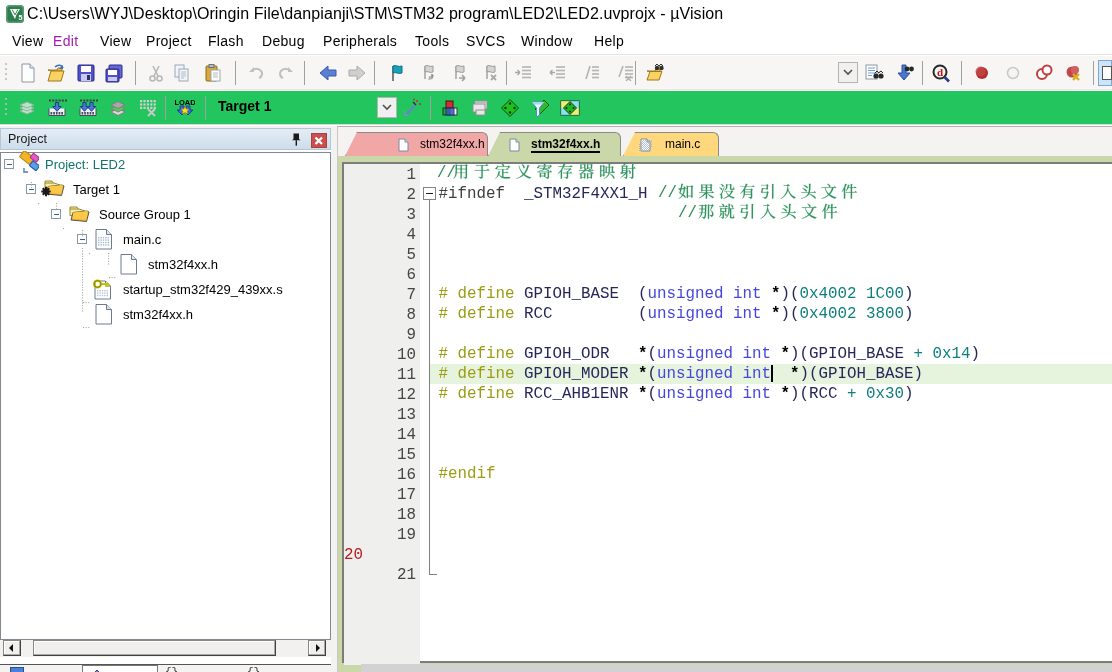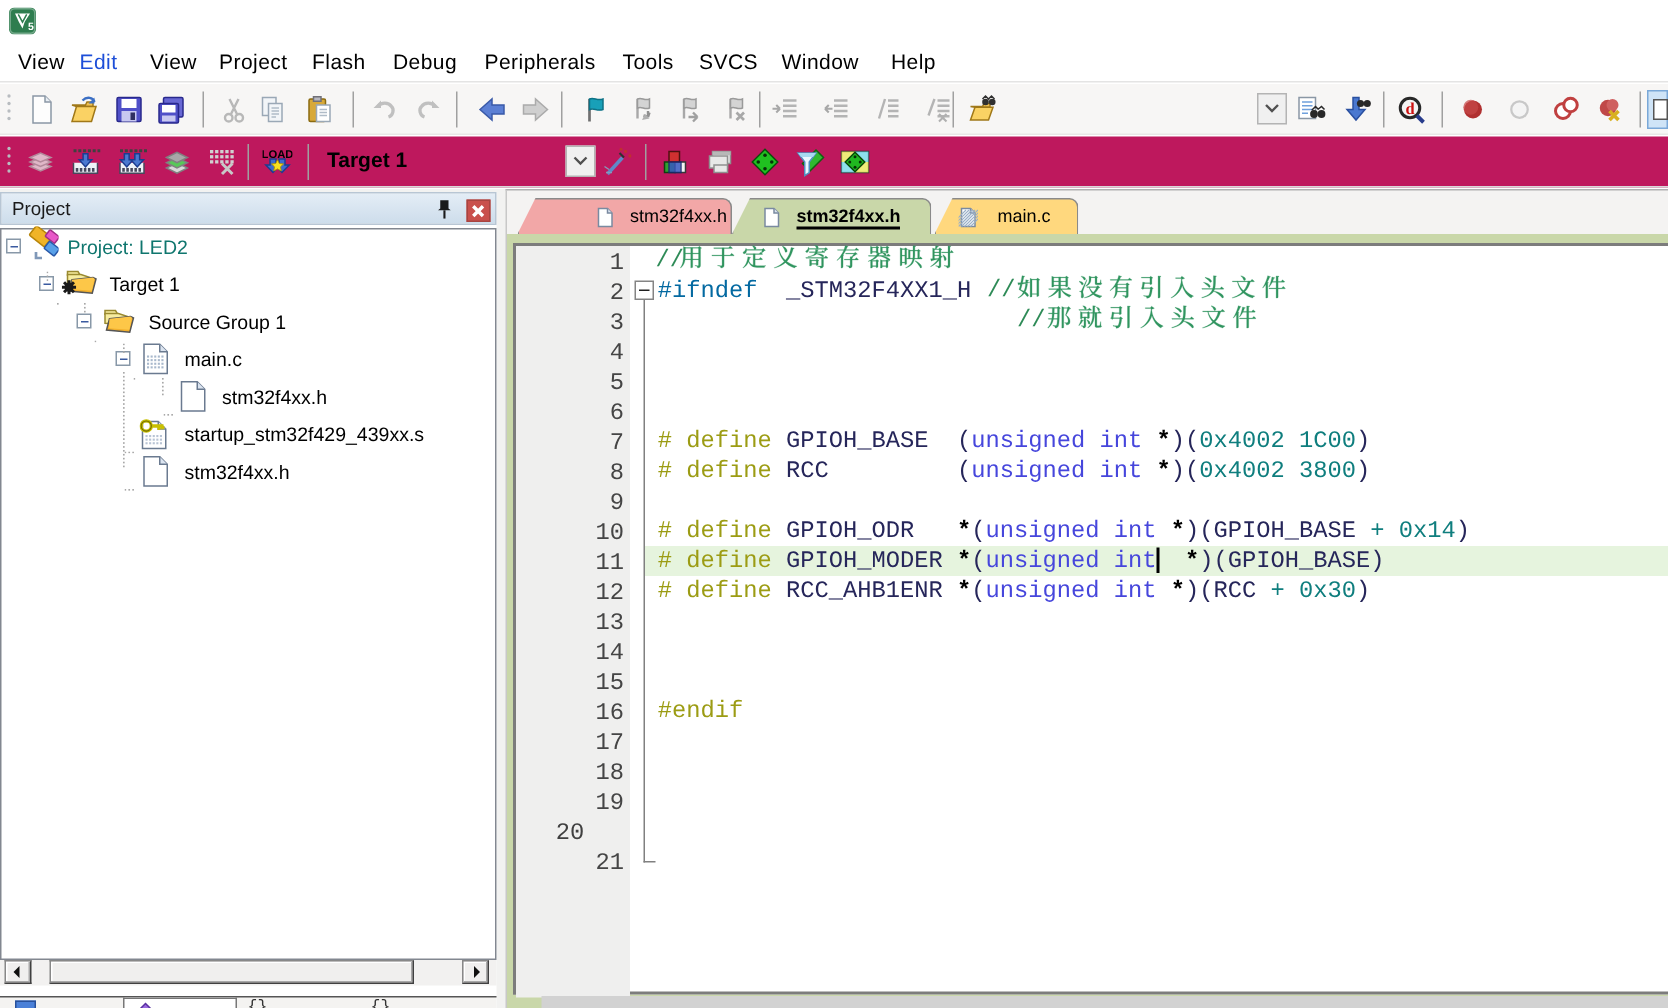--- a/index.html
+++ b/index.html
@@ -8,24 +8,25 @@
 </style></head><body>
 <div class="abs" style="left:0;top:0;width:1112px;height:672px;background:#fff">
 <div class="abs" style="left:0;top:0;width:1112px;height:29px;background:#fff">
       <div class="abs" style="left:6px;top:5px"><svg width="18" height="18" viewBox="0 0 18 18" style="">
           <rect x="0" y="0" width="18" height="18" rx="3.5" fill="#2e7d4f"></rect>
           <rect x="0.8" y="0.8" width="16.4" height="16.4" rx="3" fill="none" stroke="#ffffff55"></rect>
           <path d="M4 4h10l-3.5 5.5L9 14 6.5 9.5z" fill="#fff"></path>
           <path d="M6.2 4.6 9 9.8l2.8-5.2" fill="none" stroke="#2e7d4f" stroke-width="1"></path>
           <text x="12.6" y="15.3" font-size="7" font-weight="bold" fill="#fff" font-family="Liberation Sans">5</text>
         </svg></div>
+      <div class="abs" style="left:27px;top:5px;font-size:16px;letter-spacing:0.09px;color:#000">C:\Users\WYJ\Desktop\Oringin File\danpianji\STM\STM32 program\LED2\LED2.uvprojx - µVision</div>
     </div>
     <div class="abs" style="left:0;top:29px;width:1112px;height:26px;background:#fff;border-bottom:1px solid #e4e4e4">
       <div class="abs" style="left:12px;top:4px;font-size:14px;letter-spacing:0.3px;color:#000">View</div>
-      <div class="abs" style="left:53px;top:4px;font-size:14px;letter-spacing:0.3px;color:#1d4ed8">Edit</div>
+      <div class="abs" style="left:53px;top:4px;font-size:14px;letter-spacing:0.3px;color:#a21caf">Edit</div>
       <div class="abs" style="left:100px;top:4px;font-size:14px;letter-spacing:0.3px;color:#000">View</div>
       <div class="abs" style="left:146px;top:4px;font-size:14px;letter-spacing:0.3px;color:#000">Project</div>
       <div class="abs" style="left:208px;top:4px;font-size:14px;letter-spacing:0.3px;color:#000">Flash</div>
       <div class="abs" style="left:262px;top:4px;font-size:14px;letter-spacing:0.3px;color:#000">Debug</div>
       <div class="abs" style="left:323px;top:4px;font-size:14px;letter-spacing:0.3px;color:#000">Peripherals</div>
       <div class="abs" style="left:415px;top:4px;font-size:14px;letter-spacing:0.3px;color:#000">Tools</div>
       <div class="abs" style="left:466px;top:4px;font-size:14px;letter-spacing:0.3px;color:#000">SVCS</div>
       <div class="abs" style="left:521px;top:4px;font-size:14px;letter-spacing:0.3px;color:#000">Window</div>
       <div class="abs" style="left:594px;top:4px;font-size:14px;letter-spacing:0.3px;color:#000">Help</div>
     </div>
@@ -208,21 +209,21 @@
       <div style="position:absolute;left:1063px;top:7px;width:20px;height:20px"><svg width="20" height="20" viewBox="0 0 20 20" style="">
           <circle cx="9" cy="9" r="5.5" fill="#c04848"></circle>
           <circle cx="12" cy="7" r="4" fill="#cf6060"></circle>
           <path d="M10 11l6 6m0-6-6 6" stroke="#d8b020" stroke-width="2.4"></path>
         </svg></div>
       <div style="position:absolute;left:1093px;top:5px;width:1px;height:24px;background:#a0a0a0"></div>
       <div class="abs" style="left:1098px;top:4px;width:14px;height:26px;background:#cfe4f7;border:1px solid #7aa8d8">
         <div class="abs" style="left:3px;top:5px;width:10px;height:14px;background:#fff;border:1px solid #555"></div>
       </div>
     </div>
-    <div class="abs" style="left:0;top:91px;width:1112px;height:34px;background:#be185d;border-bottom:1px solid #d8d8d8">
+    <div class="abs" style="left:0;top:91px;width:1112px;height:34px;background:#22c55e;border-bottom:1px solid #d8d8d8">
       <div style="position:absolute;left:4px;top:5px"><svg width="5" height="24" viewBox="0 0 5 24" style="">
           <circle cx="2" cy="3" r="1.1" fill="#b8bcc0"></circle>
           <circle cx="2" cy="8" r="1.1" fill="#b8bcc0"></circle>
           <circle cx="2" cy="13" r="1.1" fill="#b8bcc0"></circle>
           <circle cx="2" cy="18" r="1.1" fill="#b8bcc0"></circle>
         </svg></div>
       <div style="position:absolute;left:17px;top:7px;opacity:0.75;width:20px;height:20px"><svg width="20" height="20" viewBox="0 0 20 20" style="">
           <g fill="#ececec" stroke="#b0b0b0">
             <path d="M3 13l7-3 7 3-7 3z"></path>
             <path d="M3 10l7-3 7 3-7 3z"></path>
@@ -618,30 +619,30 @@
         <div class="abs mono" style="left:0;top:182.5px;width:72px;text-align:right;font-size:15.83px;color:#454545">10</div>
         <div class="abs mono" style="left:0;top:202.5px;width:72px;text-align:right;font-size:15.83px;color:#454545">11</div>
         <div class="abs mono" style="left:0;top:222.5px;width:72px;text-align:right;font-size:15.83px;color:#454545">12</div>
         <div class="abs mono" style="left:0;top:242.5px;width:72px;text-align:right;font-size:15.83px;color:#454545">13</div>
         <div class="abs mono" style="left:0;top:262.5px;width:72px;text-align:right;font-size:15.83px;color:#454545">14</div>
         <div class="abs mono" style="left:0;top:282.5px;width:72px;text-align:right;font-size:15.83px;color:#454545">15</div>
         <div class="abs mono" style="left:0;top:302.5px;width:72px;text-align:right;font-size:15.83px;color:#454545">16</div>
         <div class="abs mono" style="left:0;top:322.5px;width:72px;text-align:right;font-size:15.83px;color:#454545">17</div>
         <div class="abs mono" style="left:0;top:342.5px;width:72px;text-align:right;font-size:15.83px;color:#454545">18</div>
         <div class="abs mono" style="left:0;top:362.5px;width:72px;text-align:right;font-size:15.83px;color:#454545">19</div>
-        <div class="abs mono" style="left:0;top:382.5px;width:72px;text-align:center;font-size:15.83px;color:#404040">20</div>
+        <div class="abs mono" style="left:0;top:382.5px;width:72px;text-align:left;font-size:15.83px;color:#b91c1c">20</div>
         <div class="abs mono" style="left:0;top:402.5px;width:72px;text-align:right;font-size:15.83px;color:#454545">21</div>
         <div class="abs" style="left:79px;top:23px;width:13px;height:13px;background:#fff;border:1px solid #848484">
           <div class="abs" style="left:2px;top:5px;width:7px;height:1px;background:#202020"></div>
         </div>
         <div class="abs" style="left:85px;top:36px;width:1px;height:375px;background:#808080"></div>
         <div class="abs" style="left:85px;top:410px;width:8px;height:1px;background:#808080"></div>
         <div class="abs" style="left:86px;top:200.5px;width:683px;height:20px;background:#e6f4de"></div>
       </div>
-      <div class="abs mono" style="left:100.5px;top:57px;font-size:15.83px;letter-spacing:0;white-space:pre;line-height:20px"><span style="color:#0369a1;font-family:Liberation Mono, monospace;">#ifndef</span><span style="color:#26265A;">&nbsp;&nbsp;</span><span style="color:#26265A;">_STM32F4XX1_H</span></div>
+      <div class="abs mono" style="left:100.5px;top:57px;font-size:15.83px;letter-spacing:0;white-space:pre;line-height:20px"><span style="color:#404040;font-family:Liberation Mono, monospace;">#ifndef</span><span style="color:#26265A;">&nbsp;&nbsp;</span><span style="color:#26265A;">_STM32F4XX1_H</span></div>
       <div class="abs mono" style="left:100.5px;top:157px;font-size:15.83px;letter-spacing:0;white-space:pre;line-height:20px"><span style="color:#9C9C14;">#&nbsp;define</span><span style="color:#26265A;">&nbsp;</span><span style="color:#26265A;">GPIOH_BASE</span><span style="color:#26265A;">&nbsp;&nbsp;</span><span style="color:#26265A;">(</span><span style="color:#4646DC;">unsigned&nbsp;int</span><span style="color:#26265A;">&nbsp;</span><span style="color:#000000;font-weight:bold;">*</span><span style="color:#26265A;">)(</span><span style="color:#0F7E7E;">0x4002&nbsp;1C00</span><span style="color:#26265A;">)</span></div>
       <div class="abs mono" style="left:100.5px;top:177px;font-size:15.83px;letter-spacing:0;white-space:pre;line-height:20px"><span style="color:#9C9C14;">#&nbsp;define</span><span style="color:#26265A;">&nbsp;</span><span style="color:#26265A;">RCC</span><span style="color:#26265A;">&nbsp;&nbsp;&nbsp;&nbsp;&nbsp;&nbsp;&nbsp;&nbsp;&nbsp;</span><span style="color:#26265A;">(</span><span style="color:#4646DC;">unsigned&nbsp;int</span><span style="color:#26265A;">&nbsp;</span><span style="color:#000000;font-weight:bold;">*</span><span style="color:#26265A;">)(</span><span style="color:#0F7E7E;">0x4002&nbsp;3800</span><span style="color:#26265A;">)</span></div>
       <div class="abs mono" style="left:100.5px;top:217px;font-size:15.83px;letter-spacing:0;white-space:pre;line-height:20px"><span style="color:#9C9C14;">#&nbsp;define</span><span style="color:#26265A;">&nbsp;</span><span style="color:#26265A;">GPIOH_ODR</span><span style="color:#26265A;">&nbsp;&nbsp;&nbsp;</span><span style="color:#000000;font-weight:bold;">*</span><span style="color:#26265A;">(</span><span style="color:#4646DC;">unsigned&nbsp;int</span><span style="color:#26265A;">&nbsp;</span><span style="color:#000000;font-weight:bold;">*</span><span style="color:#26265A;">)(</span><span style="color:#26265A;">GPIOH_BASE</span><span style="color:#26265A;">&nbsp;</span><span style="color:#0F7E7E;">+</span><span style="color:#26265A;">&nbsp;</span><span style="color:#0F7E7E;">0x14</span><span style="color:#26265A;">)</span></div>
       <div class="abs mono" style="left:100.5px;top:237px;font-size:15.83px;letter-spacing:0;white-space:pre;line-height:20px"><span style="color:#9C9C14;">#&nbsp;define</span><span style="color:#26265A;">&nbsp;</span><span style="color:#26265A;">GPIOH_MODER</span><span style="color:#26265A;">&nbsp;</span><span style="color:#000000;font-weight:bold;">*</span><span style="color:#26265A;">(</span><span style="color:#4646DC;">unsigned&nbsp;int</span><span style="color:#26265A;">&nbsp;&nbsp;</span><span style="color:#000000;font-weight:bold;">*</span><span style="color:#26265A;">)(</span><span style="color:#26265A;">GPIOH_BASE</span><span style="color:#26265A;">)</span></div>
       <div class="abs mono" style="left:100.5px;top:257px;font-size:15.83px;letter-spacing:0;white-space:pre;line-height:20px"><span style="color:#9C9C14;">#&nbsp;define</span><span style="color:#26265A;">&nbsp;</span><span style="color:#26265A;">RCC_AHB1ENR</span><span style="color:#26265A;">&nbsp;</span><span style="color:#000000;font-weight:bold;">*</span><span style="color:#26265A;">(</span><span style="color:#4646DC;">unsigned&nbsp;int</span><span style="color:#26265A;">&nbsp;</span><span style="color:#000000;font-weight:bold;">*</span><span style="color:#26265A;">)(</span><span style="color:#26265A;">RCC</span><span style="color:#26265A;">&nbsp;</span><span style="color:#0F7E7E;">+</span><span style="color:#26265A;">&nbsp;</span><span style="color:#0F7E7E;">0x30</span><span style="color:#26265A;">)</span></div>
       <div class="abs mono" style="left:100.5px;top:337px;font-size:15.83px;letter-spacing:0;white-space:pre;line-height:20px"><span style="color:#9C9C14;">#endif</span></div>
       <div class="abs" style="left:433px;top:238px;width:2px;height:17px;background:#000"></div>
       <div class="abs" style="left:23px;top:537px;width:752px;height:9px;background:#d2d2d2"></div>
     </div>
     <svg style="position:absolute;left:452.8px;top:163px;width:191px;height:22px;overflow:visible" viewBox="0 0 191 22" fill="#319560" stroke="#319560" stroke-width="10">

